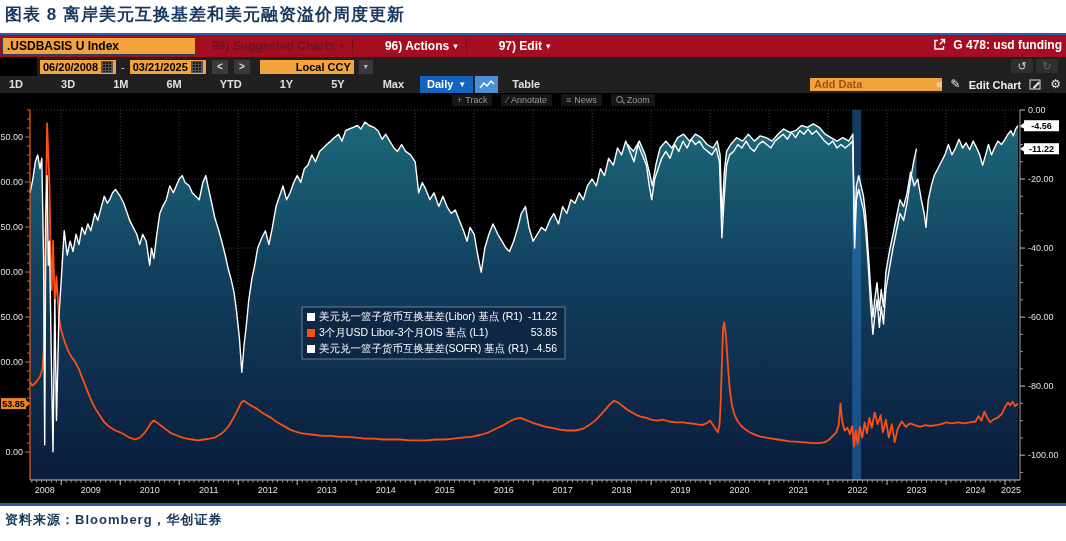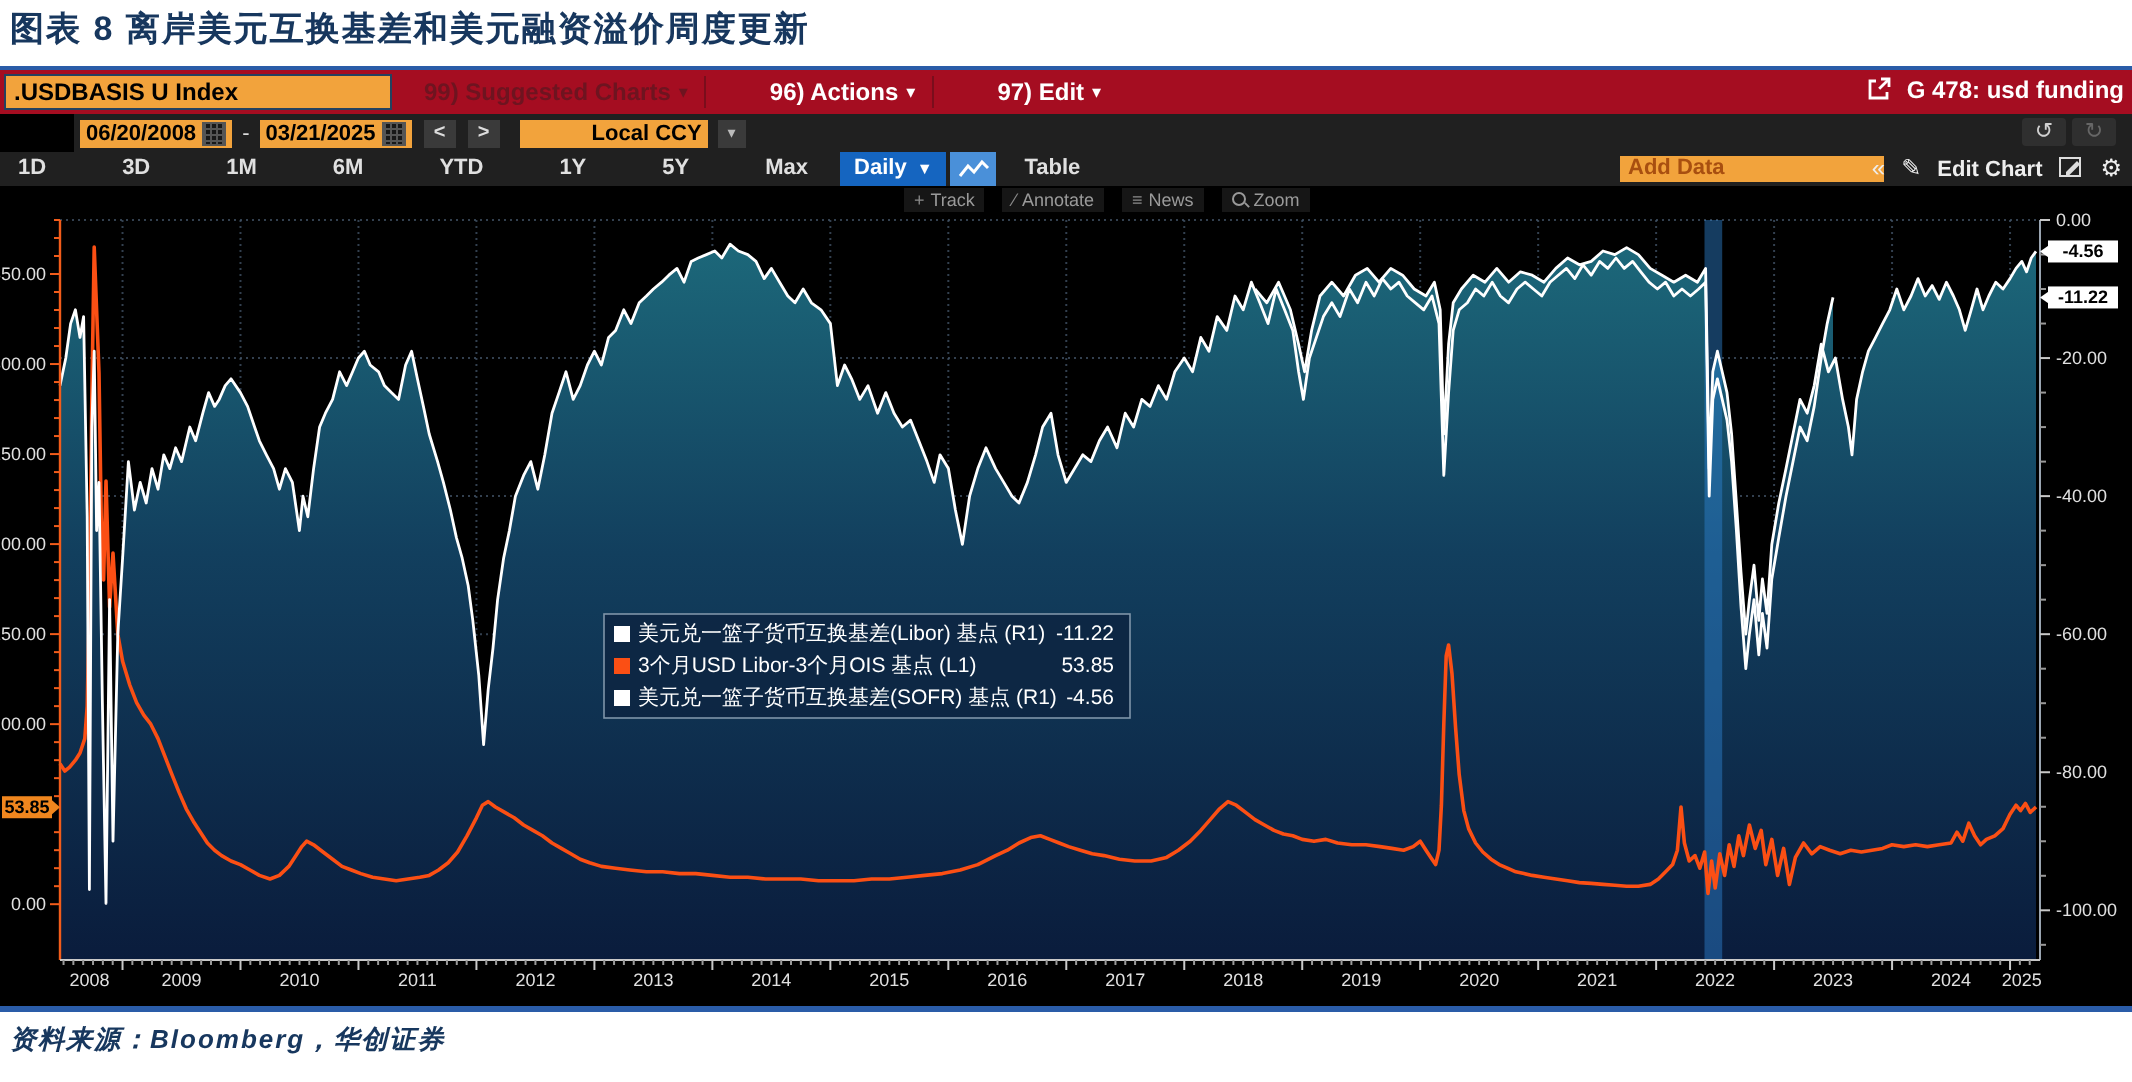--- a/index.html
+++ b/index.html
@@ -63,21 +63,21 @@
                 font-size:9px;color:#9a9a9a;z-index:2;}
   .tool-chip{display:flex;align-items:center;gap:3px;background:#161616;padding:1px 5px;}
   .mag{position:relative;width:8px;height:8px;display:inline-block;}
   .mag::before{content:"";position:absolute;left:0;top:0;width:5px;height:5px;
                border:1px solid #999;border-radius:50%;}
   .mag::after{content:"";position:absolute;left:6px;top:6px;width:3px;height:1px;
               background:#999;transform:rotate(45deg);}
   .tool-glyph{font-size:9px;color:#8a8a8a;}
   
   .blue-bottom{position:absolute;left:0;top:503px;width:1066px;height:3px;background:#2a5ca8;}
-  .footer{position:absolute;left:5px;top:511px;font-size:13px;font-weight:bold;font-style:italic;
+  .footer{position:absolute;left:5px;top:511px;font-size:13px;font-weight:bold;
           color:#17375e;letter-spacing:1px;}
   svg text{font-family:"Liberation Sans","DejaVu Sans",sans-serif;}
 </style>
 </head>
 <body>
 
 <div class="page">
 
   <div class="doc-title">图表 8  离岸美元互换基差和美元融资溢价周度更新</div>
 

